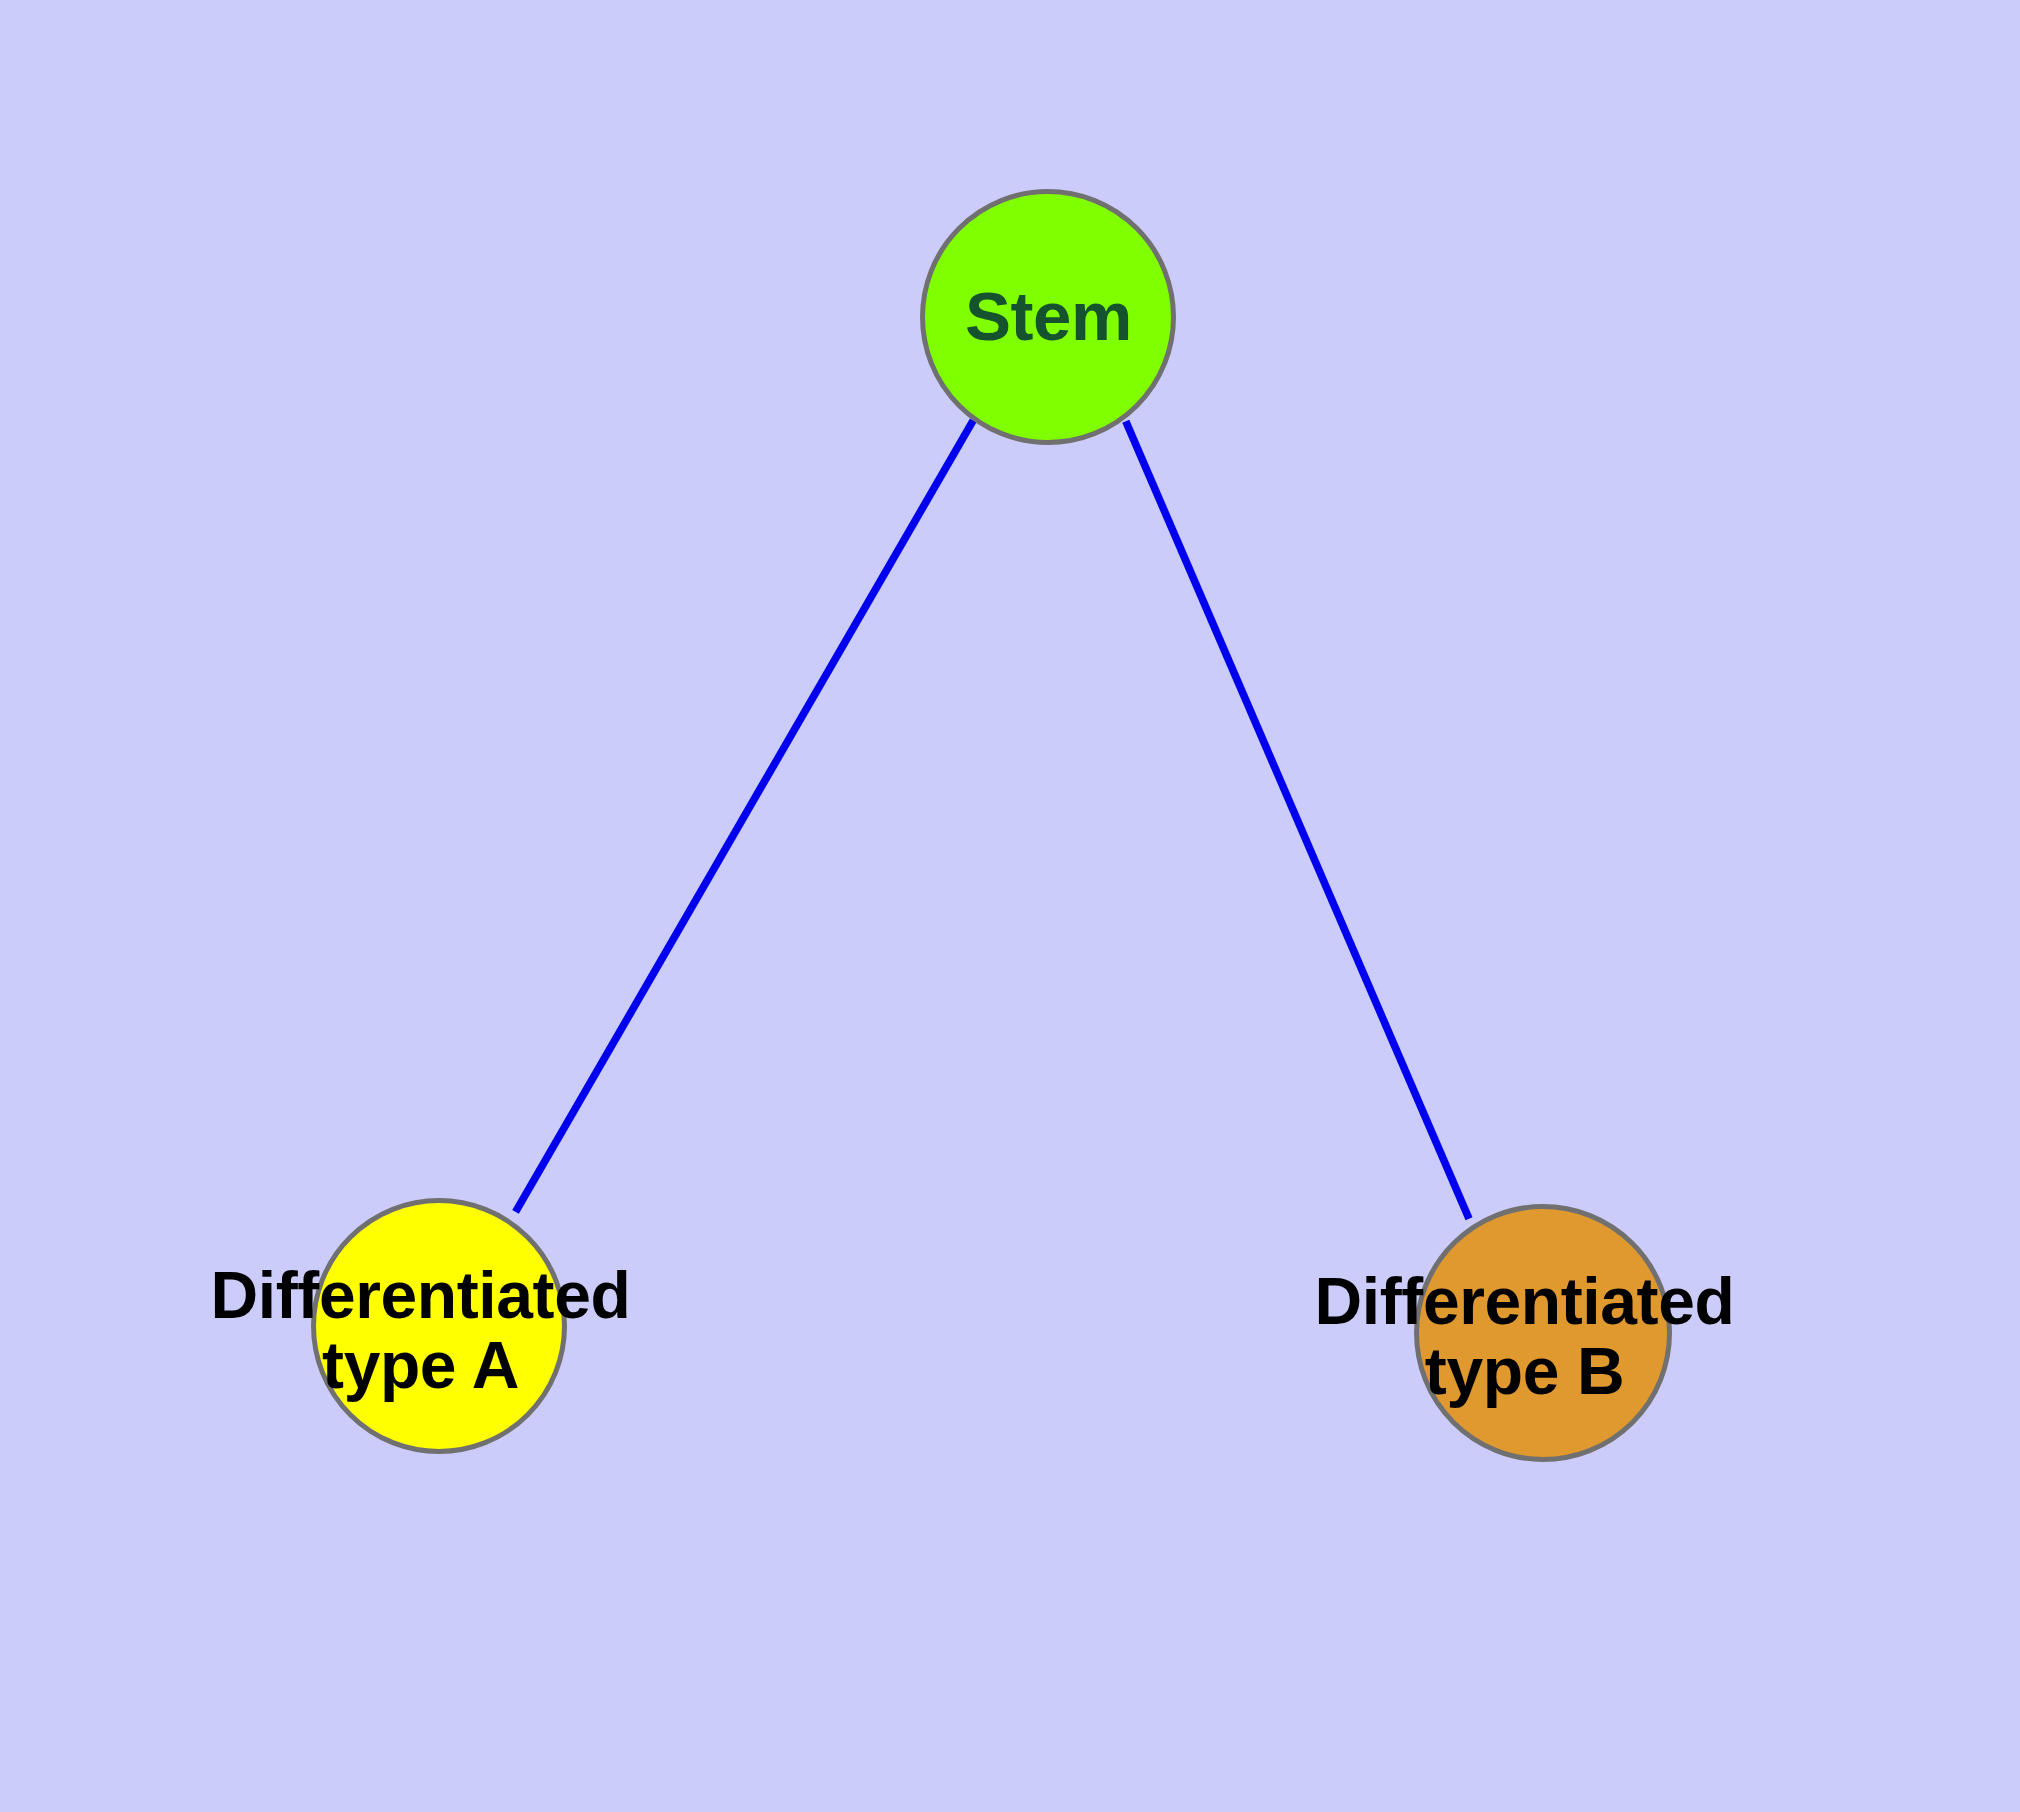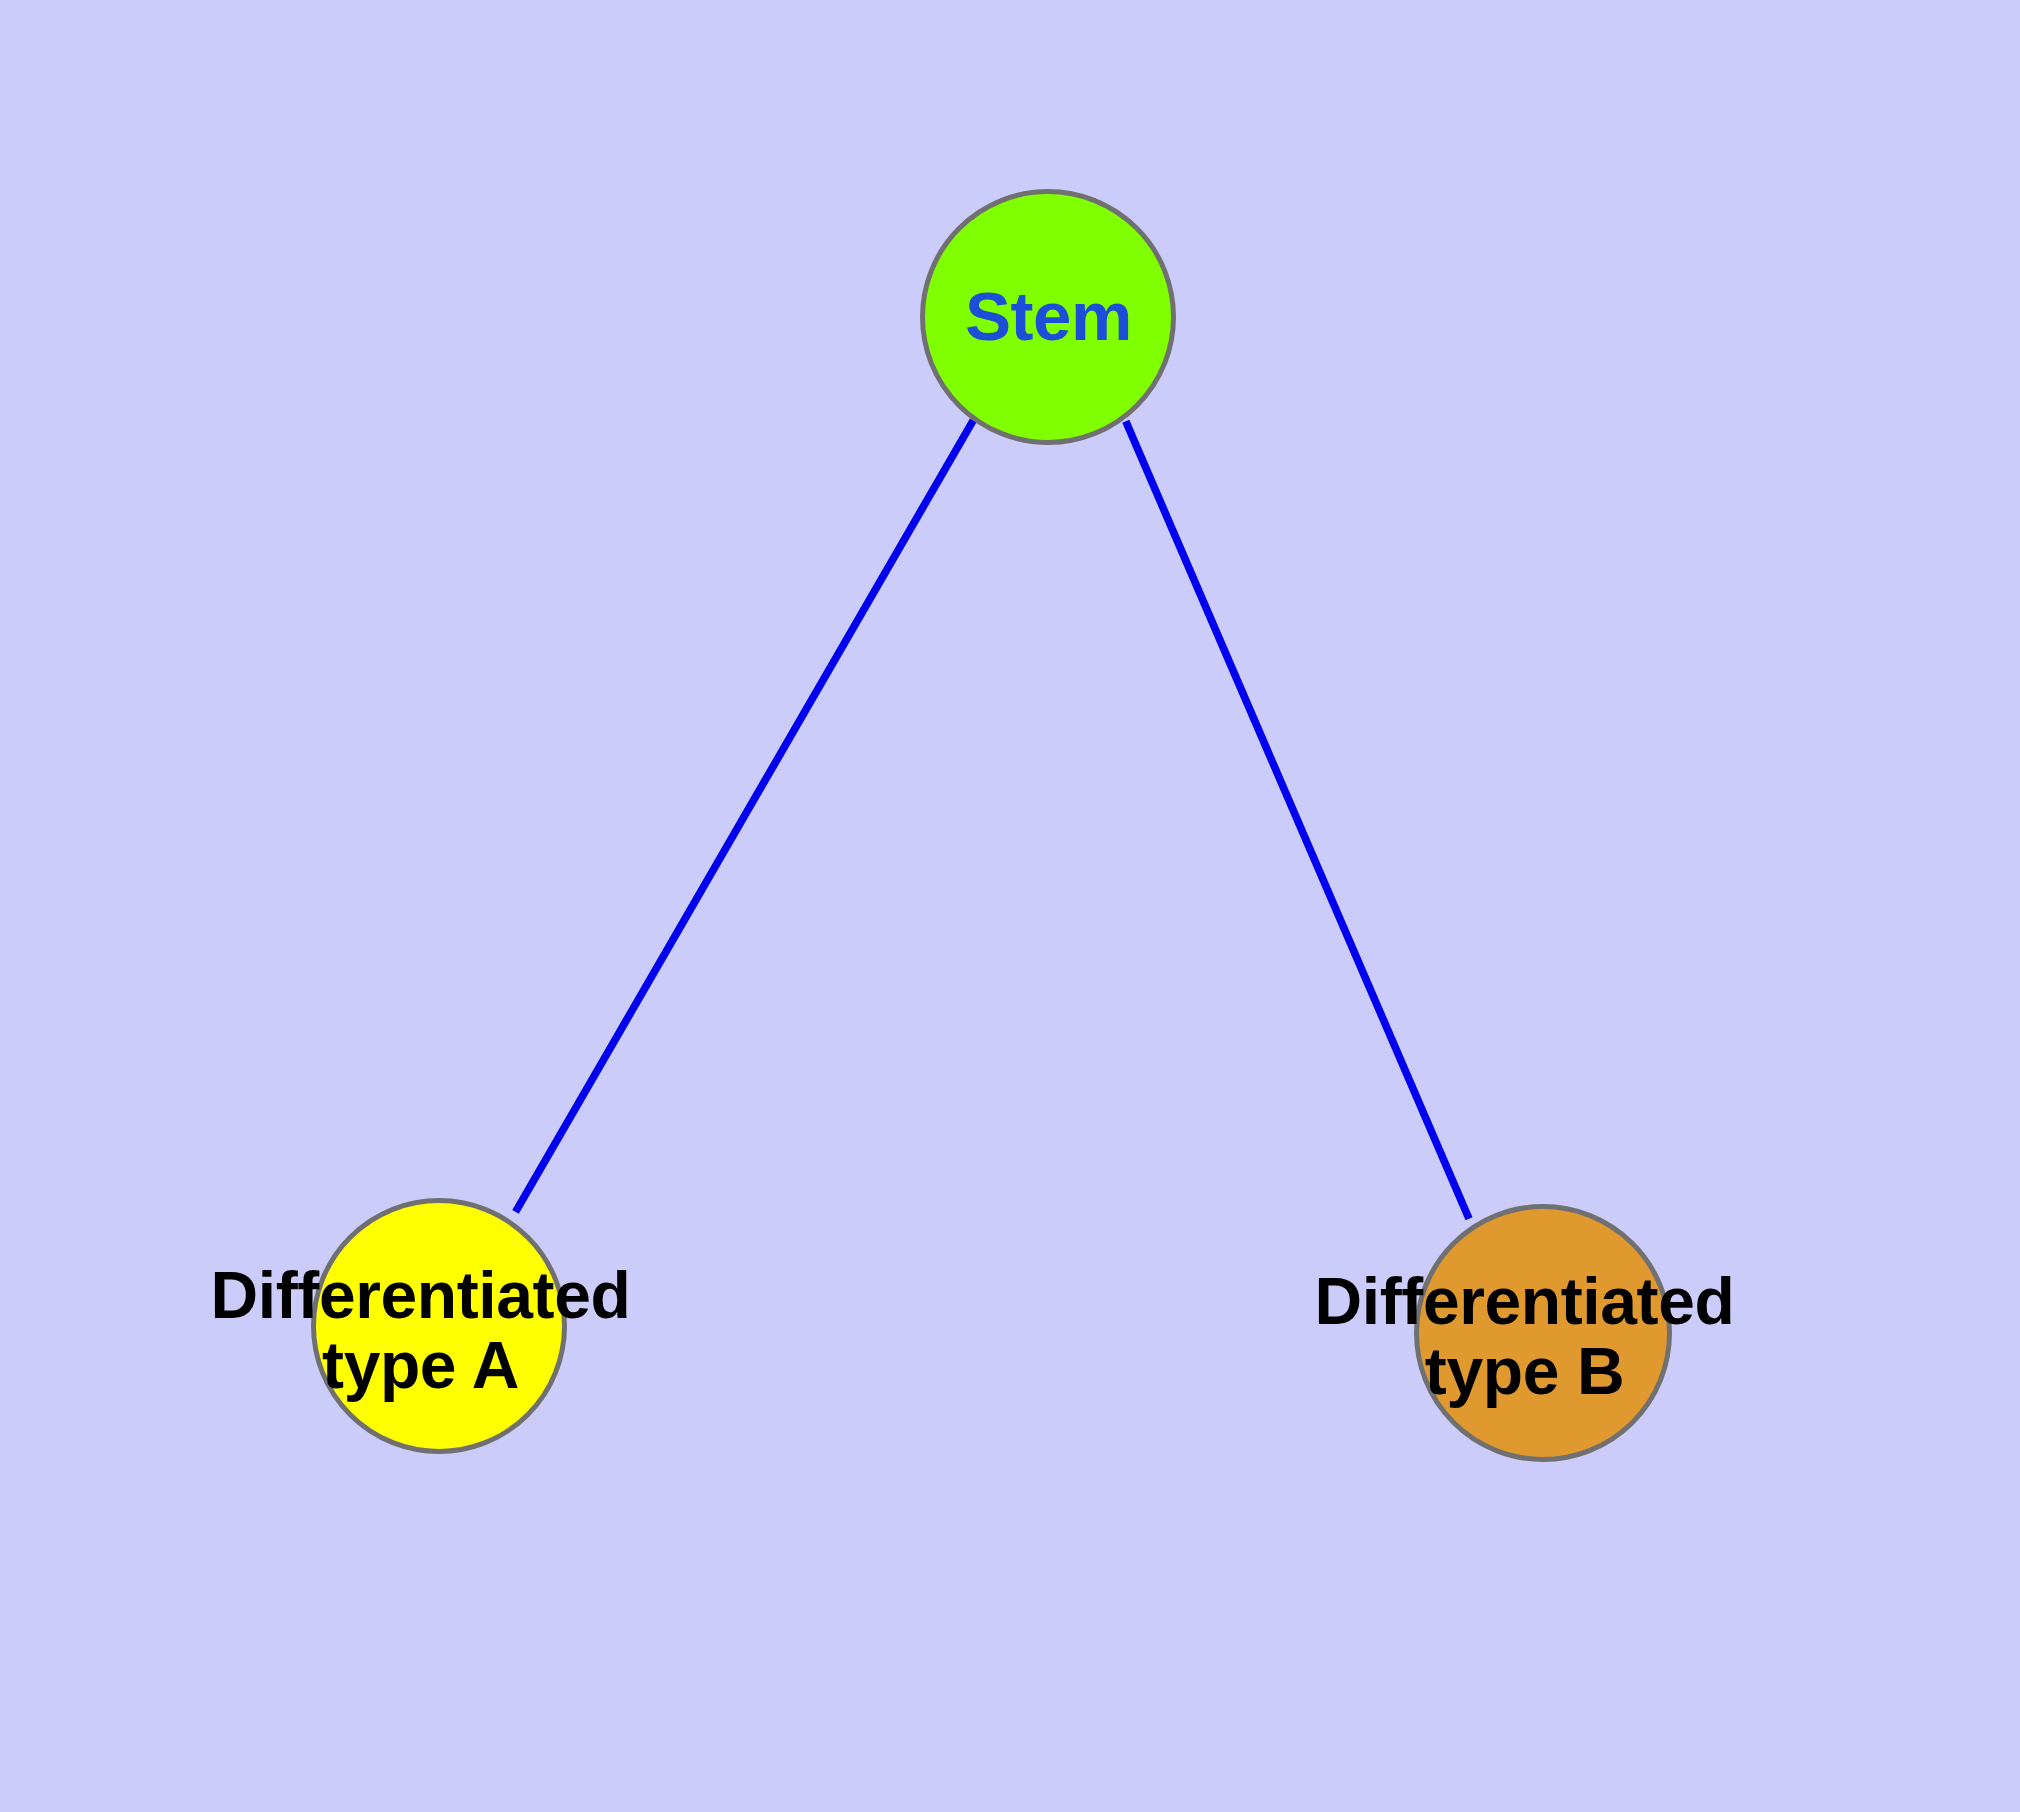--- a/index.html
+++ b/index.html
@@ -49,20 +49,20 @@
 
   <svg id="edge-layer" viewBox="0 0 2384 2138" xmlns="http://www.w3.org/2000/svg">
     <line x1="1148" y1="496" x2="608" y2="1430" stroke="#0000ee" stroke-width="9" stroke-linecap="butt"></line>
     <line x1="1328" y1="497" x2="1733" y2="1438" stroke="#0000ee" stroke-width="9" stroke-linecap="butt"></line>
   </svg>
 
   <div class="node" style="left: 920px; top: 189px; width: 256px; height: 256px; background: rgb(127, 255, 0); border-color: rgb(112, 112, 112); border-width: 5.1px;"></div>
   <div class="node" style="left: 311px; top: 1198px; width: 256px; height: 256px; background: rgb(255, 255, 0); border-color: rgb(112, 112, 112); border-width: 5.1px;"></div>
   <div class="node" style="left: 1414px; top: 1204px; width: 258px; height: 258px; background: rgb(224, 153, 46); border-color: rgb(112, 112, 112); border-width: 5.1px;"></div>
 
-  <div class="node-label" style="font-size: 69px; color: #1d4ed8; width: 1187px; left: 455px; top: 317px; transform: translateY(-50%);">Stem</div>
+  <div class="node-label" style="font-size: 69px; color: #14532d; width: 1187px; left: 455px; top: 317px; transform: translateY(-50%);">Stem</div>
   <div class="node-label" style="font-size: 66px; color: rgb(0, 0, 0); width: 1187px; left: -173px; top: 1331px; transform: translateY(-50%);">Differentiated
 type A</div>
   <div class="node-label" style="font-size: 66px; color: rgb(0, 0, 0); width: 1187px; left: 931px; top: 1337px; transform: translateY(-50%);">Differentiated
 type B</div>
 
 </div>
 
 
 </body></html>

